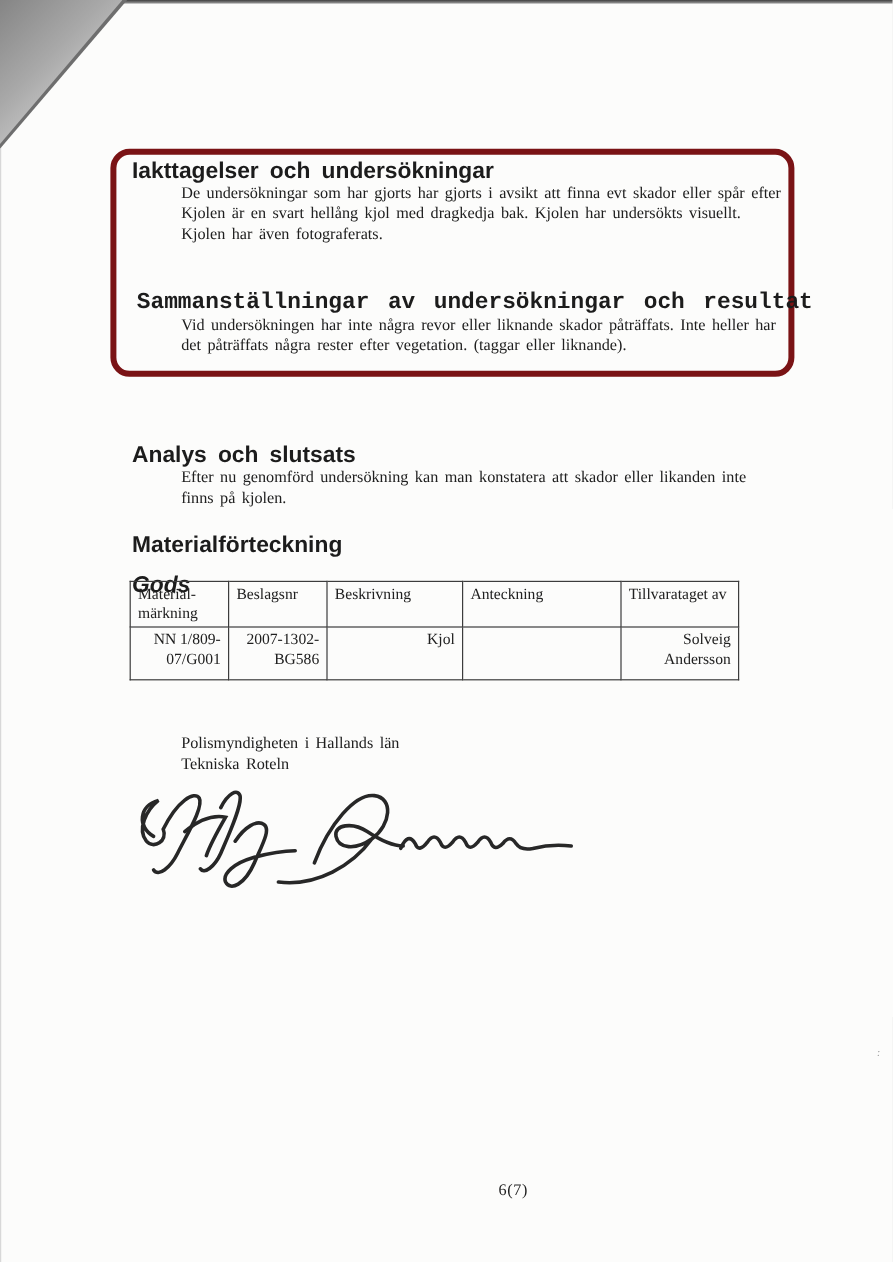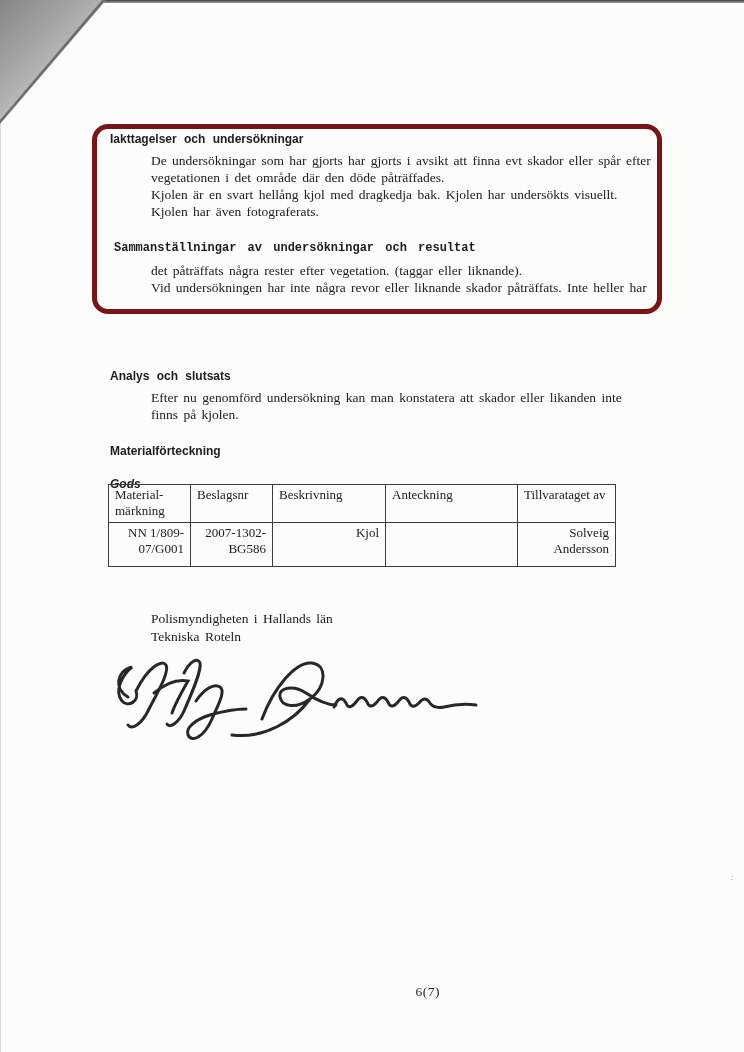--- a/index.html
+++ b/index.html
@@ -20,21 +20,21 @@
   .speck{position:absolute;left:731px;top:872px;font-size:9px;color:#9a9a9a;
     font-family:"Liberation Serif",serif;transform:rotate(8deg);}
   
   .highlight-box{
     position:absolute;left:92px;top:124px;width:570px;height:190px;
     box-sizing:border-box;border:5px solid #7a1315;border-radius:16px;
     background:transparent;
   }
   
   .h-sans{position:absolute;font-family:"Liberation Sans","DejaVu Sans",sans-serif;
-    font-weight:700;font-size:12px;color:#1c1c1c;word-spacing:4px;white-space:nowrap;}
+    font-weight:700;font-size:19px;color:#1c1c1c;word-spacing:4px;white-space:nowrap;}
   .h-sans.italic{font-style:italic;word-spacing:1px;}
   .body-text{position:absolute;font-size:13.5px;line-height:17px;word-spacing:2px;color:#202020;margin-left:41px;}
   .body-text div{white-space:nowrap;}
   
   .mat-table{position:absolute;left:108px;top:484px;border-collapse:collapse;
     font-size:13px;line-height:16px;color:#202020;}
   .mat-table td{border:1px solid #3c3c3c;vertical-align:top;padding:2px 6px 3px 6px;
     white-space:pre-line;}
   .mat-table tr.hdr td{height:32px;}
   .mat-table tr.row td{height:38px;text-align:right;}
@@ -52,29 +52,28 @@
   <div class="scan-left"></div>
   <div class="fold-edge"></div>
   <div class="fold"></div>
   <div class="speck">:</div>
 
   <div class="highlight-box"></div>
 
   <div class="h-sans" style="left:110px;top:132px;">Iakttagelser och undersökningar</div>
   <div class="body-text" style="left:110px;top:152px;">
     <div>De undersökningar som har gjorts har gjorts i avsikt att finna evt skador eller spår efter</div>
-    <div>vegetationen i det område där den döde påträffades.</div>
     <div>Kjolen är en svart hellång kjol med dragkedja bak.  Kjolen har undersökts visuellt.</div>
     <div>Kjolen har även fotograferats.</div>
   </div>
 
   <div class="h-sans" style="left:114px;top:241px;font-family:Liberation Mono, monospace;">Sammanställningar av undersökningar och resultat</div>
   <div class="body-text" style="left:110px;top:262px;">
+    <div>Vid undersökningen har inte några revor eller liknande skador påträffats.  Inte heller har</div>
     <div>det påträffats några rester efter vegetation. (taggar eller liknande).</div>
-    <div>Vid undersökningen har inte några revor eller liknande skador påträffats.  Inte heller har</div>
   </div>
 
   <div class="h-sans" style="left:110px;top:369px;text-align:right;">Analys och slutsats</div>
   <div class="body-text" style="left:110px;top:389px;">
     <div>Efter nu genomförd undersökning kan man konstatera att skador eller likanden inte</div>
     <div>finns på kjolen.</div>
   </div>
 
   <div class="h-sans" style="left:110px;top:444px;word-spacing:0;">Materialförteckning</div>
   <div class="h-sans italic" style="left:110px;top:477px;">Gods</div>

